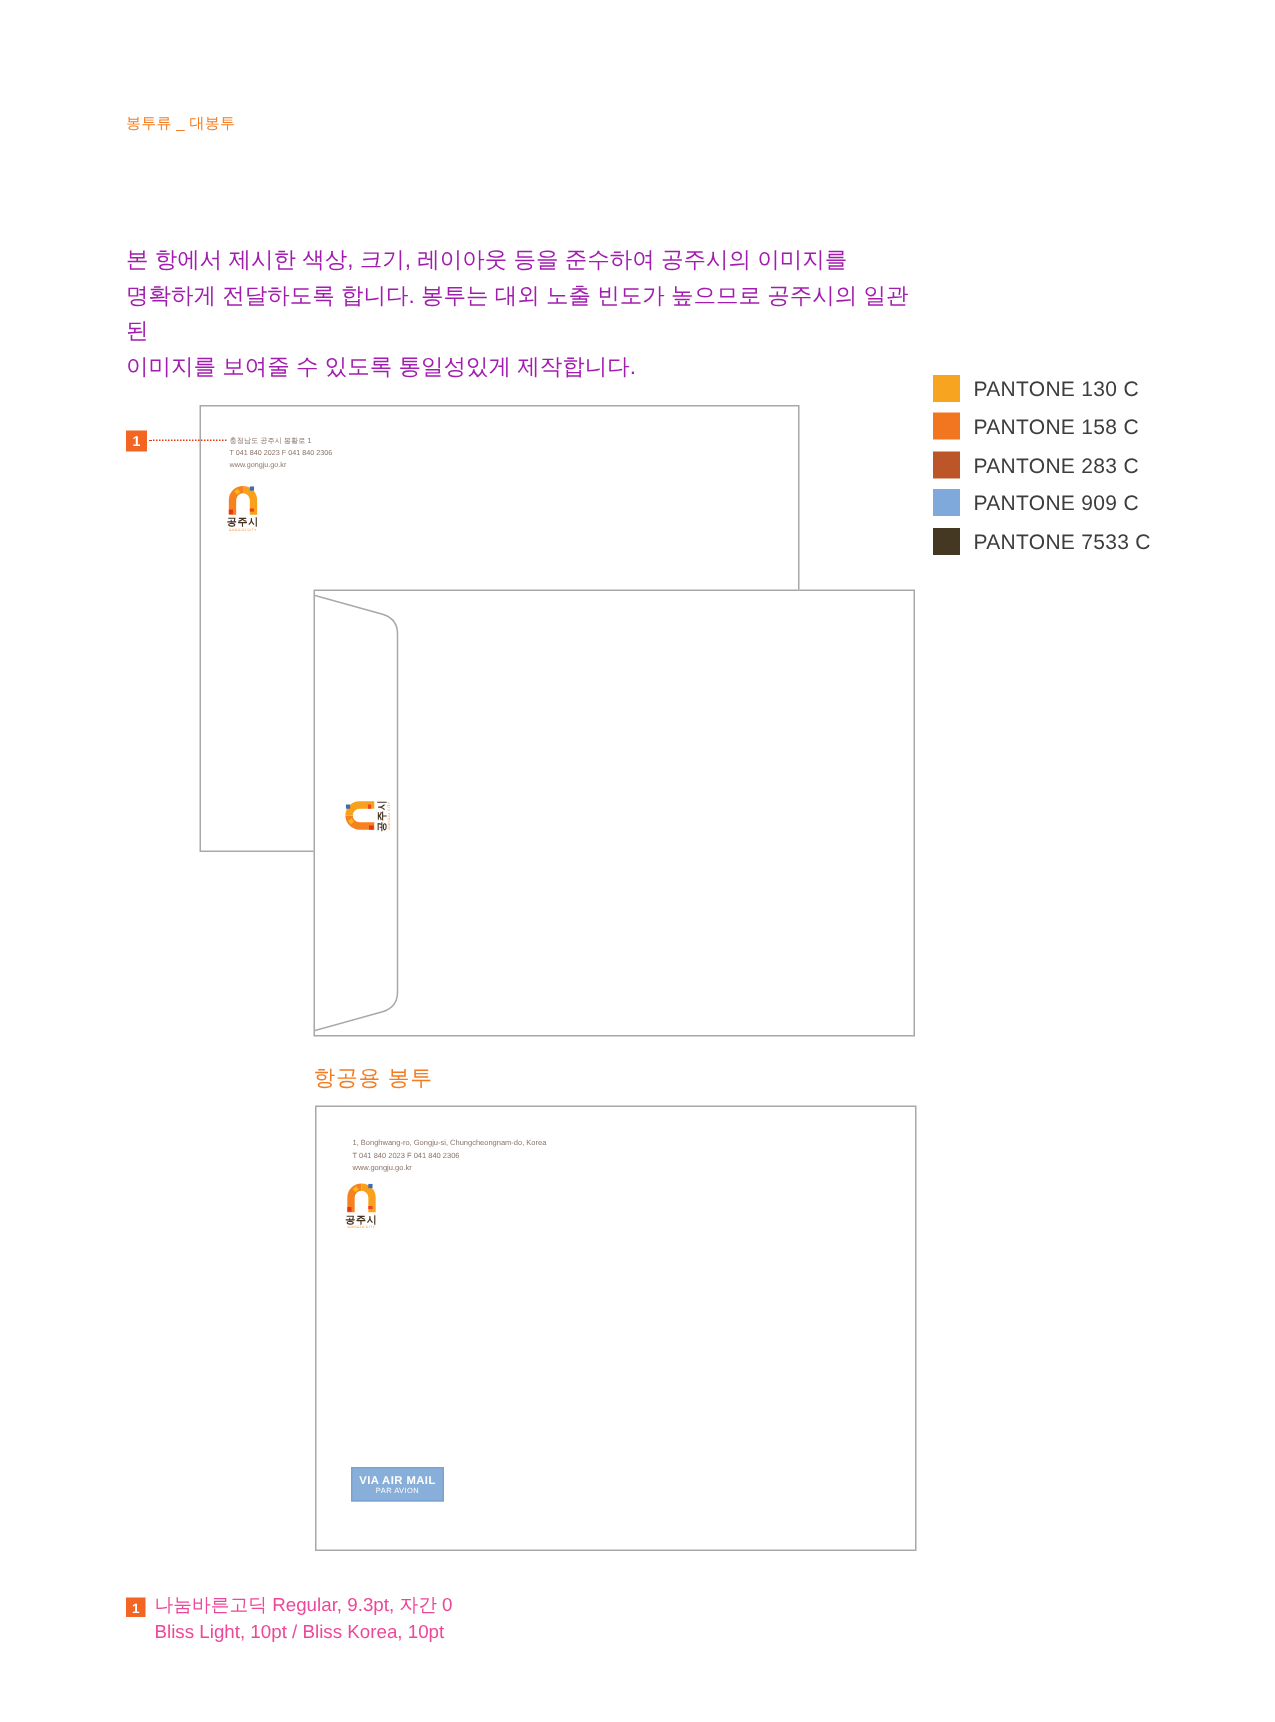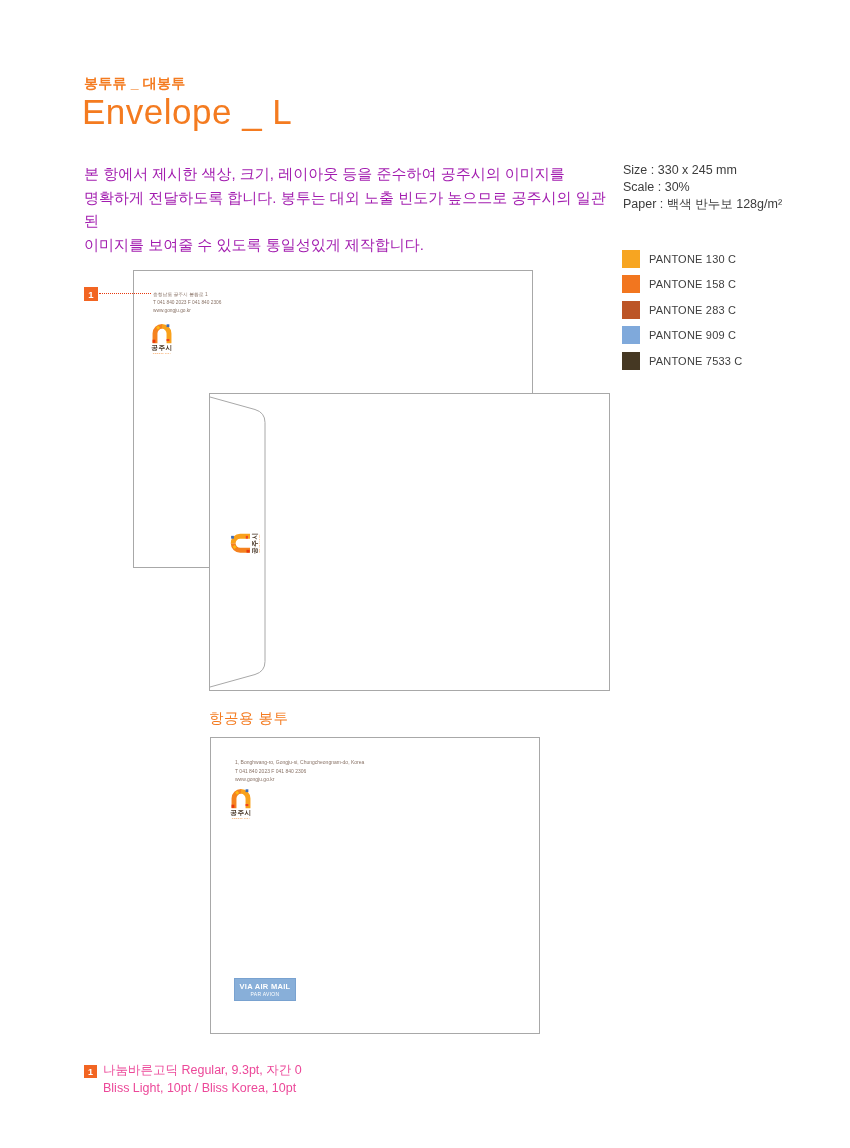--- a/index.html
+++ b/index.html
@@ -1,40 +1,40 @@
 <!DOCTYPE html>
 <html><head>
 <meta charset="utf-8">
 <style>
   * { margin:0; padding:0; box-sizing:border-box; }
   html,body { background:#fff; }
   body { font-family:"Liberation Sans","DejaVu Sans",sans-serif; }
   .page { position:relative; width:850px; height:1148px; background:#fff; overflow:hidden; }
 
   
-  .eyebrow { position:absolute; left:84px; top:75px; font-size:14px; font-weight:bold; color:#F47B20; letter-spacing:0.2px; }
+  .eyebrow { position:absolute; left:84px; top:75px; font-size:10px; font-weight:normal; color:#F47B20; letter-spacing:0.2px; }
   .title { position:absolute; left:82px; top:92px; font-size:35px; font-weight:300; color:#F47B20; letter-spacing:0.5px; }
 
   
   .description { position:absolute; left:84px; top:162px; width:530px; font-size:15px; line-height:1.57; color:#a21caf; white-space:pre-line; }
 
   
   .specs { position:absolute; left:623px; top:162px; font-size:12.5px; color:#3d3d3d; line-height:17px; }
 
   
   .pantone { position:absolute; left:622px; top:250px; }
   .pantone-row { display:flex; align-items:center; height:18px; margin-bottom:7.4px; }
   .pantone-swatch { width:18px; height:18px; margin-right:9px; flex:0 0 18px; }
-  .pantone-label { font-size:11px; color:#3d3d3d; letter-spacing:0.2px; }
+  .pantone-label { font-size:14px; color:#3d3d3d; letter-spacing:0.2px; }
 
   
   .envelope { position:absolute; background:#fff; border:1px solid #a8a8a8; }
   .env-front { left:133px; top:270px; width:400px; height:298px; z-index:1; }
   .env-back  { left:209px; top:393px; width:401px; height:298px; z-index:2; }
-  .env-air   { left:210px; top:737px; width:330px; height:297px; z-index:1; }
+  .env-air   { left:210px; top:737px; width:401px; height:297px; z-index:1; }
 
   .env-address { position:absolute; color:#8a7468; }
   .env-front .env-address { left:19px; top:20px; font-size:4.8px; line-height:1.7; }
   .env-air   .env-address { left:24px; top:20px; font-size:5px;   line-height:1.7; }
 
   .logo-pos-front { position:absolute; left:14px; top:47px; }
   .logo-pos-air   { position:absolute; left:16px; top:45px; }
   .logo-pos-flap  { position:absolute; left:21px; top:129px; transform:rotate(-90deg); transform-origin:50% 50%; }
   .gongju-logo text { font-family:"Liberation Sans","DejaVu Sans",sans-serif; }
 
@@ -56,31 +56,25 @@
   .footnote-box { position:absolute; left:84px; top:1065px; width:13px; height:13px; background:#F26522; color:#fff;
                   font-size:9px; font-weight:bold; display:flex; align-items:center; justify-content:center; }
   .footnote-text { position:absolute; left:103px; top:1062px; font-size:12.5px; color:#ec4899; line-height:17.5px; }
 </style>
 </head>
 <body>
 
 <div class="page">
 
   <div class="eyebrow">봉투류 _ 대봉투</div>
-  <div class="title">Envelope _ L</div>
 
   <div class="description">본 항에서 제시한 색상, 크기, 레이아웃 등을 준수하여 공주시의 이미지를
 명확하게 전달하도록 합니다. 봉투는 대외 노출 빈도가 높으므로 공주시의 일관된
 이미지를 보여줄 수 있도록 통일성있게 제작합니다.</div>
 
-  <div class="specs">
-    <div>Size : 330 x 245 mm</div>
-    <div>Scale : 30%</div>
-    <div>Paper : 백색 반누보 128g/m²</div>
-  </div>
 
   <div class="pantone">
     <div class="pantone-row">
       <div class="pantone-swatch" style="background-color: rgb(247, 165, 33);"></div>
       <div class="pantone-label">PANTONE 130 C</div>
     </div>
     <div class="pantone-row">
       <div class="pantone-swatch" style="background-color: rgb(242, 118, 31);"></div>
       <div class="pantone-label">PANTONE 158 C</div>
     </div>

